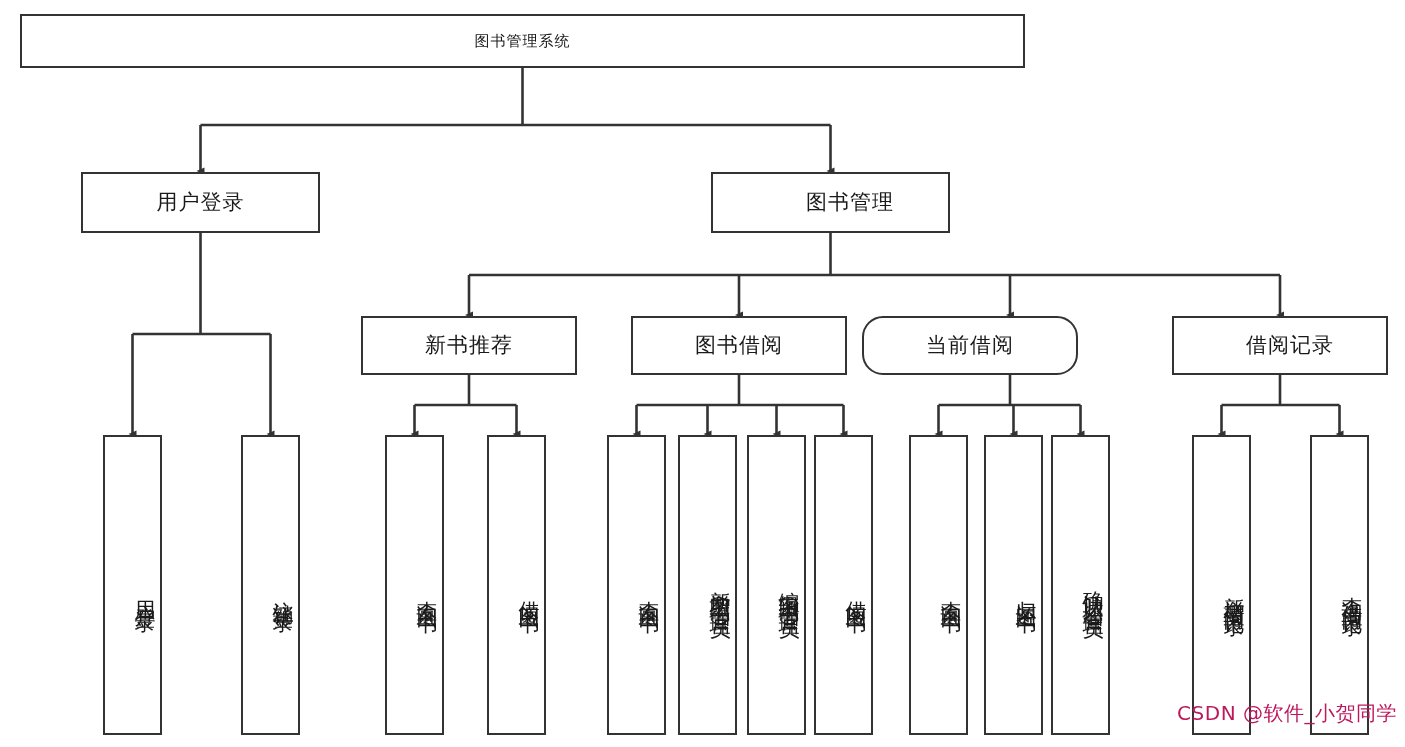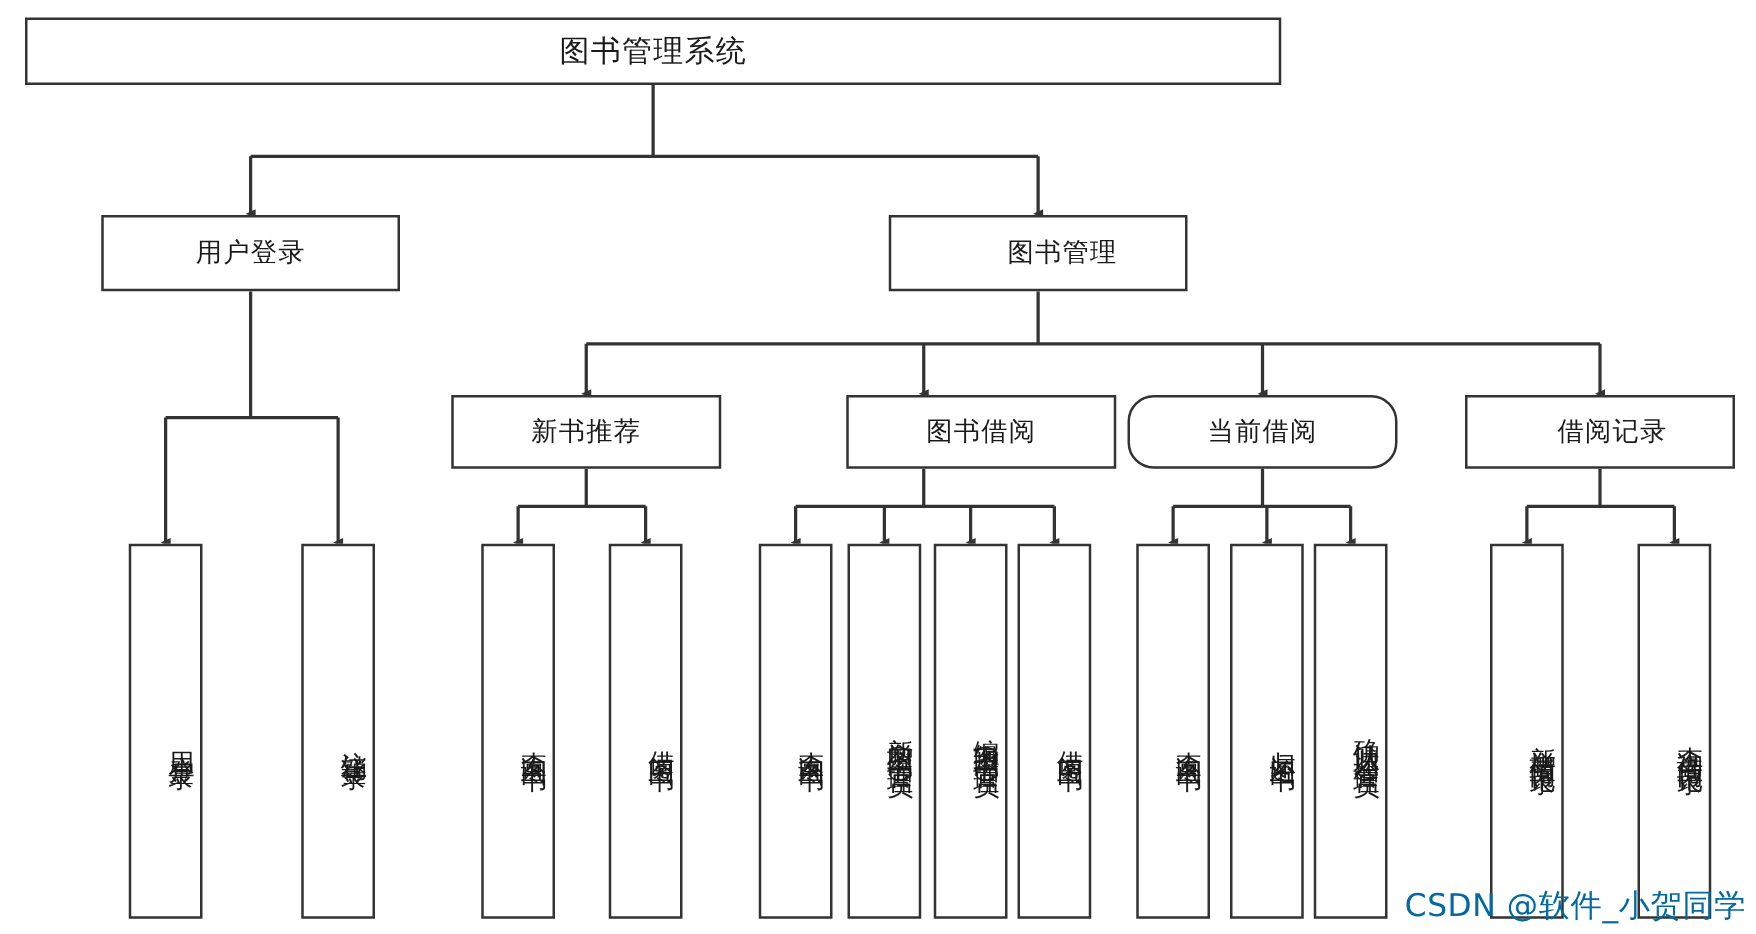--- a/index.html
+++ b/index.html
@@ -37,42 +37,42 @@
     color: #1a1a1a;
     z-index: 2;
   }
   .node.horizontal {
     font-size: 21px;
     letter-spacing: 1px;
     line-height: 1.2;
     text-align: center;
   }
   .node.root {
-    font-size: 24px;
+    font-size: 15px;
   }
   .node.vertical {
     writing-mode: vertical-rl;
     text-orientation: upright;
     font-size: 21px;
     line-height: 1.45;
     letter-spacing: 4px;
     padding-top: 14px;
     align-items: flex-start;
     justify-content: center;
     white-space: nowrap;
   }
   .node-label {
     display: block;
   }
   #watermark {
     position: absolute;
     right: 8px;
-    bottom: 6px;
-    font-size: 25px;
-    color: #0369a1;
+    bottom: 20px;
+    font-size: 20px;
+    color: #be185d;
     letter-spacing: 0.5px;
     z-index: 5;
     white-space: nowrap;
     font-family: "DejaVu Sans", "Liberation Sans", sans-serif;
   }
 </style>
 </head>
 <body>
 
 <div id="diagram-root">
@@ -125,24 +125,24 @@
       </div>
       <div class="node horizontal" style="left: 81px; top: 172px; width: 239px; height: 61px;">
         <span class="node-label">用户登录</span>
       </div>
       <div class="node horizontal" style="left: 711px; top: 172px; width: 239px; height: 61px; padding-left: 39px;">
         <span class="node-label">图书管理</span>
       </div>
       <div class="node horizontal" style="left: 361px; top: 316px; width: 216px; height: 59px;">
         <span class="node-label">新书推荐</span>
       </div>
-      <div class="node horizontal" style="left: 631px; top: 316px; width: 216px; height: 59px; margin-left: 46px;">
+      <div class="node horizontal" style="left: 631px; top: 316px; width: 216px; height: 59px;">
         <span class="node-label">图书借阅</span>
       </div>
-      <div class="node horizontal" style="left: 902px; top: 316px; width: 216px; height: 59px; border-radius: 21px;">
+      <div class="node horizontal" style="left: 862px; top: 316px; width: 216px; height: 59px; border-radius: 21px;">
         <span class="node-label">当前借阅</span>
       </div>
       <div class="node horizontal" style="left: 1172px; top: 316px; width: 216px; height: 59px; padding-left: 20px;">
         <span class="node-label">借阅记录</span>
       </div>
       <div class="node vertical" style="left: 103px; top: 435px; width: 59px; height: 300px;">
         <span class="node-label">用户登录</span>
       </div>
       <div class="node vertical" style="left: 241px; top: 435px; width: 59px; height: 300px;">
         <span class="node-label">注销登录</span>

